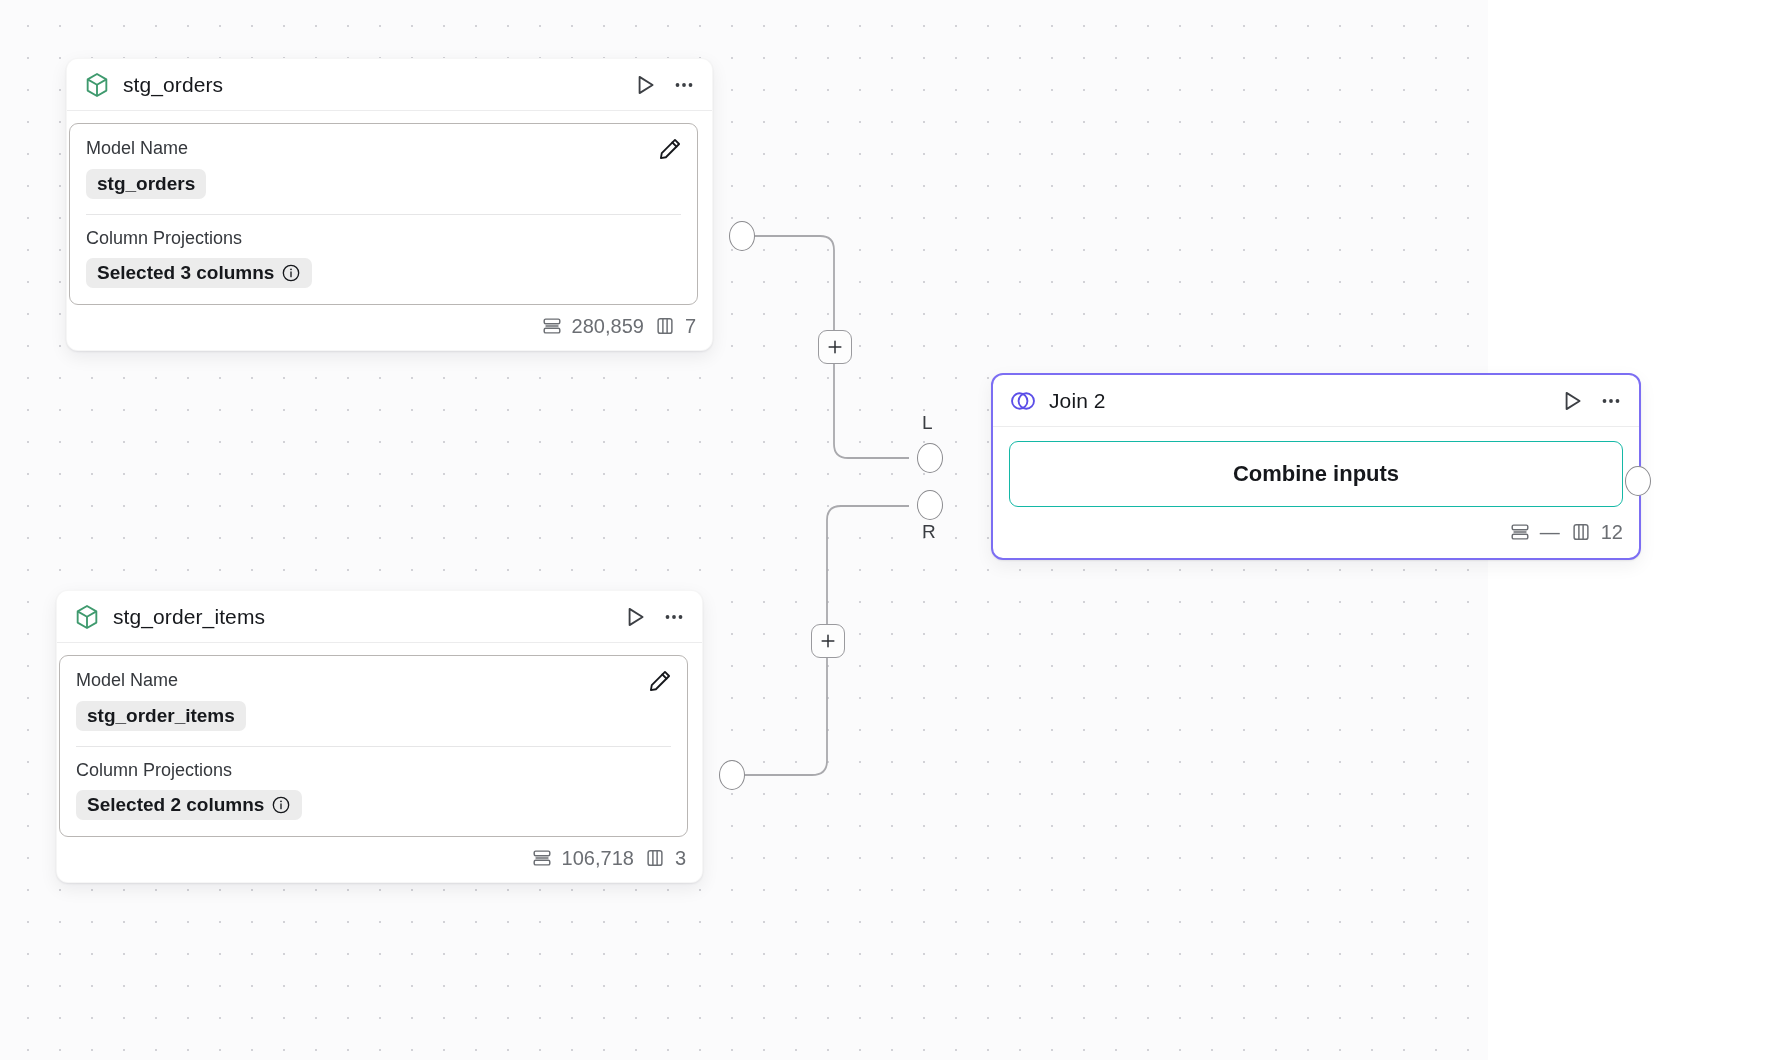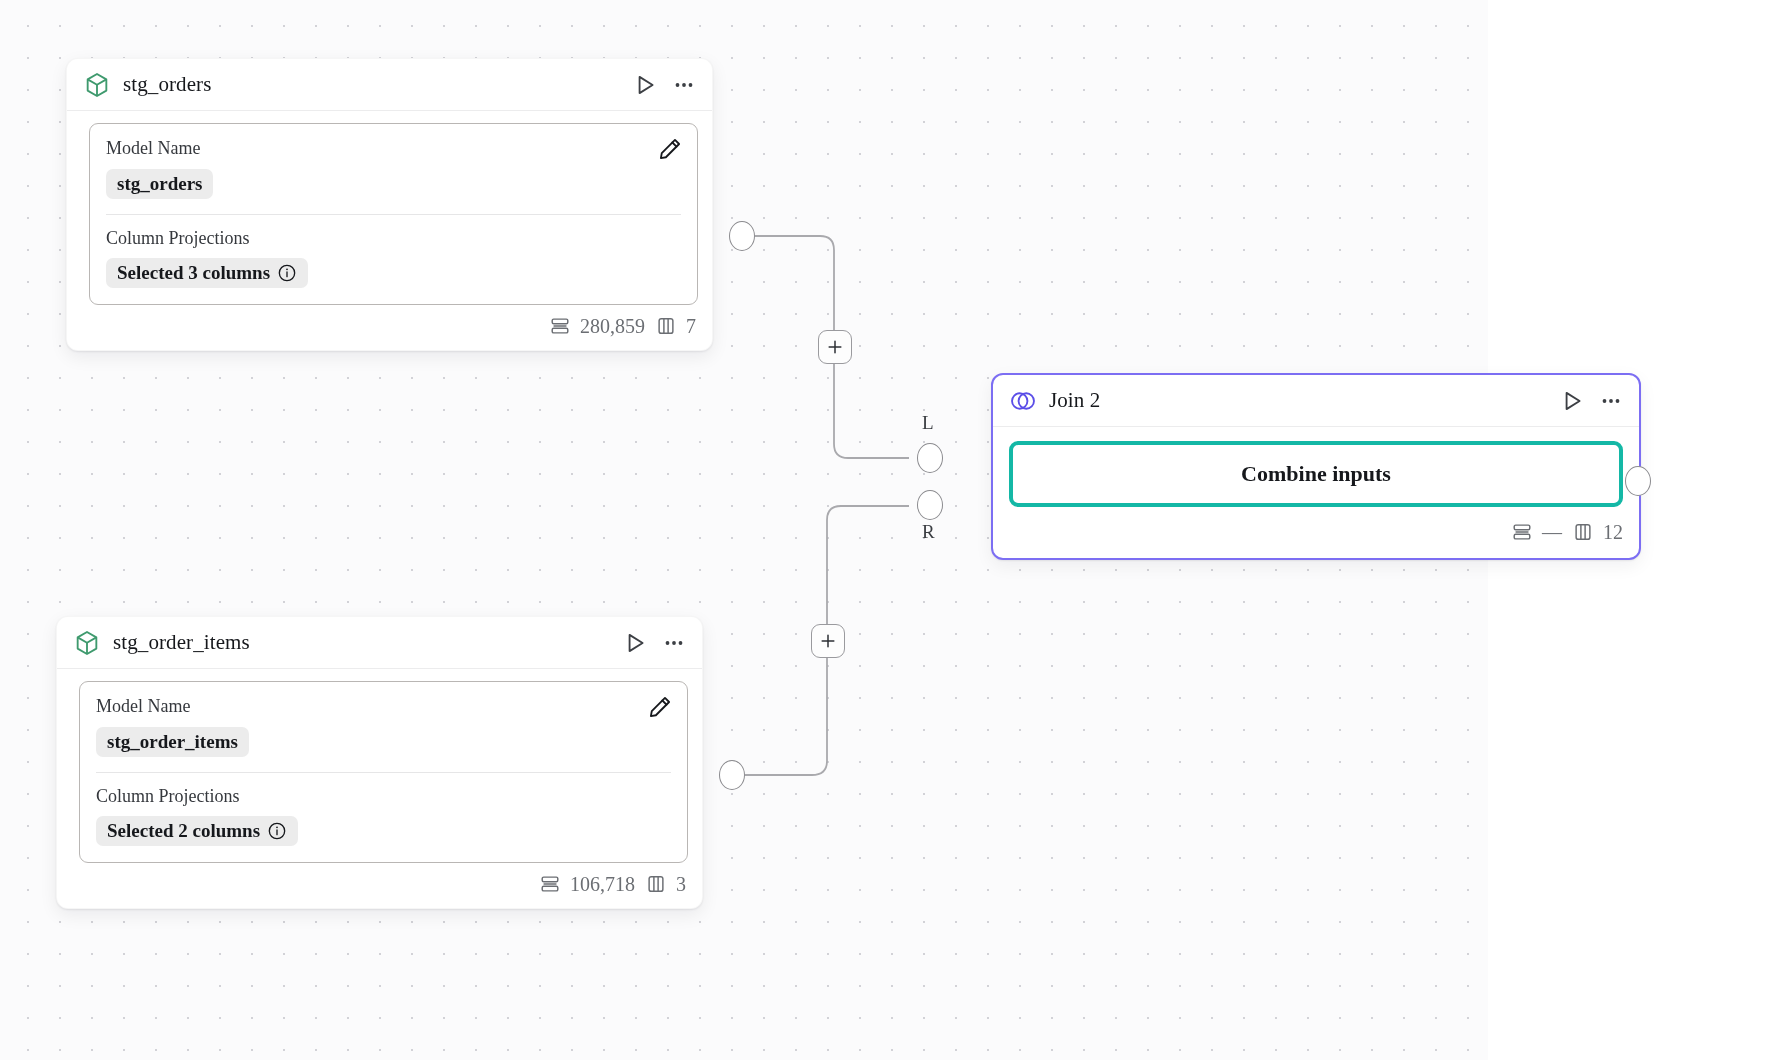--- a/index.html
+++ b/index.html
@@ -10,21 +10,20 @@
     font-family: "Liberation Sans", "DejaVu Sans", sans-serif;
   }
   #canvas {
     position: relative;
     width: 1488px;
     height: 1060px;
     background-color: #fbfbfc;
     background-image: radial-gradient(circle, #d2d2d7 1.2px, transparent 1.3px);
     background-size: 32px 32px;
     background-position: 12px 10px;
-    font-family: Liberation Serif, serif;
   }
 
   
   #edges { position: absolute; inset: 0; width: 1778px; height: 1060px; pointer-events: none; }
 
   
   .node {
     position: absolute;
     background: #ffffff;
     border-radius: 12px;
@@ -49,21 +48,21 @@
     margin-left: 12px;
     letter-spacing: .1px;
     white-space: nowrap;
   }
   .header-actions { margin-left: auto; display: flex; align-items: center; gap: 14px; }
 
   .icon { display: inline-flex; align-items: center; justify-content: center; }
   .play-btn  { width: 26px; height: 26px; cursor: pointer; }
   .dots-btn  { width: 24px; height: 24px; cursor: pointer; }
 
-  .node-body { padding: 12px 14px 0 22px; }
+  .node-body { padding: 12px 14px 0 2px; }
 
   .panel {
     border: 1px solid #b9b6b4;
     border-radius: 9px;
     padding: 14px 16px 16px 16px;
     position: relative;
     background: #fff;
   }
   .panel-field-label {
     font-size: 18px;
@@ -103,21 +102,21 @@
     gap: 10px;
     padding: 10px 16px 12px 16px;
     font-size: 20px;
     color: #6b6e73;
   }
   .stat { display: inline-flex; align-items: flex-start; gap: 9px; }
   .stat-val { color: #6b6e73; }
 
   
   .combine-box {
-    border: 4px solid #14b8a6;
+    border: 1px solid #14b8a6;
     border-radius: 9px;
     height: 66px;
     display: flex;
     align-items: center;
     justify-content: center;
     font-size: 22px;
     font-weight: bold;
     color: #16181c;
     background: #fff;
   }
@@ -236,21 +235,21 @@
             <path d="M9.7 4 V20 M14.3 4 V20"></path>
           </svg>
         </span>
         <span class="stat-val">7</span>
       </span>
     </div>
   </div>
 
   <div class="port" style="left:729px; top:221px;"></div>
 
-  <div class="node" style="left:56px; top:616px; width:647px;">
+  <div class="node" style="left:56px; top:590px; width:647px;">
     <div class="node-header">
       <span class="icon">
         <svg width="28" height="28" viewBox="0 0 24 24" fill="none" stroke="#3f9a6e" stroke-width="1.6" stroke-linejoin="round">
           <path d="M12 2.6 L20 7.2 V16.8 L12 21.4 L4 16.8 V7.2 Z"></path>
           <path d="M4 7.2 L12 11.8 L20 7.2"></path>
           <path d="M12 11.8 V21.4"></path>
         </svg>
       </span>
       <span class="node-title">stg_order_items</span>
       <span class="header-actions">

